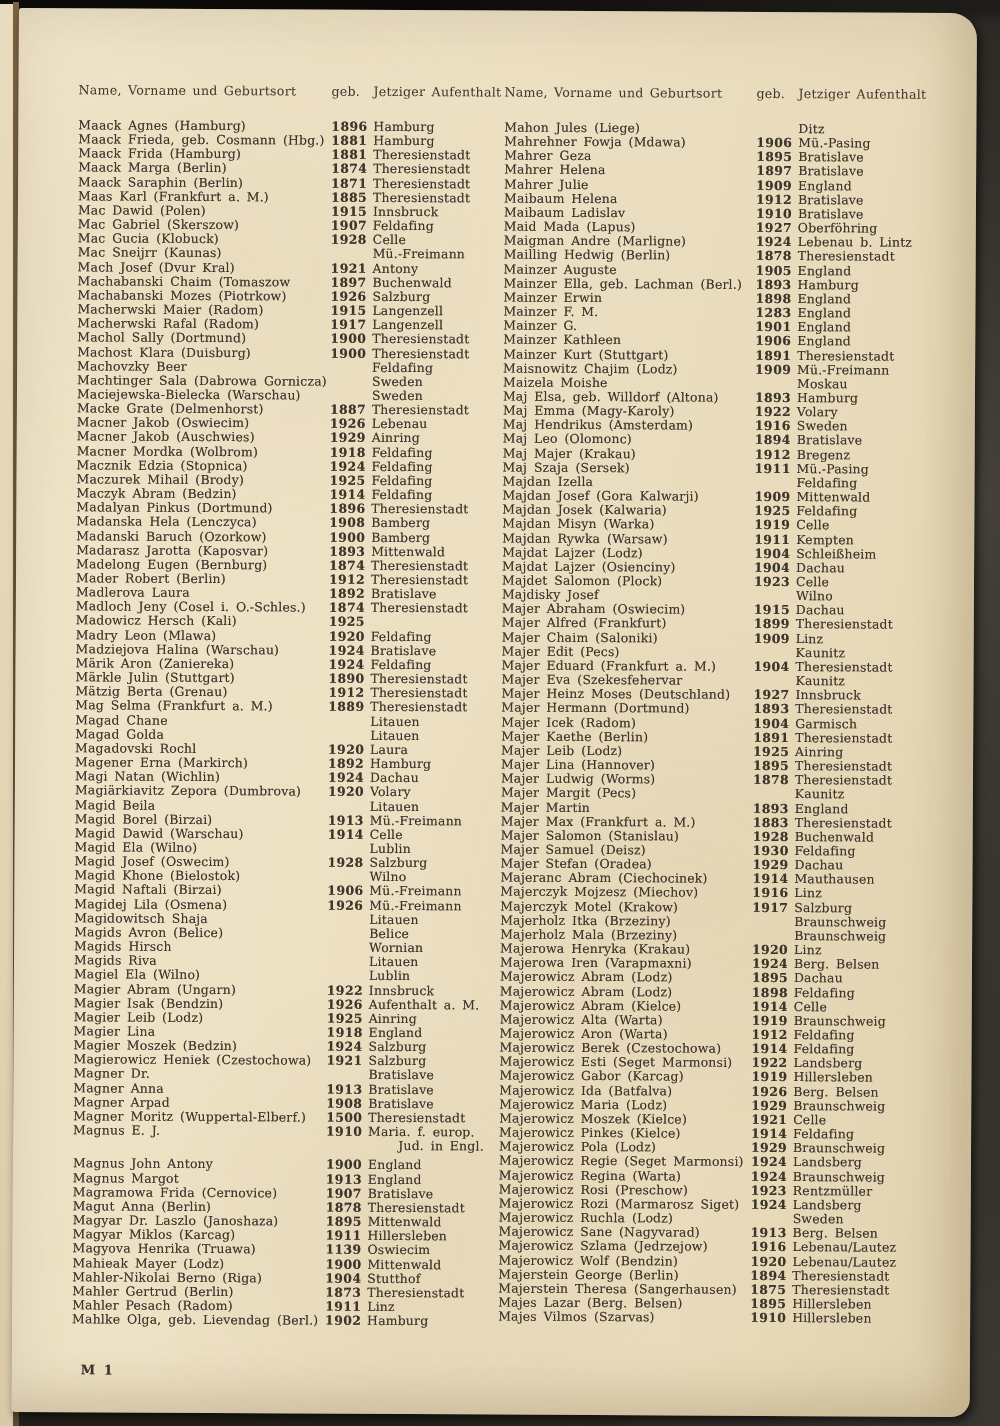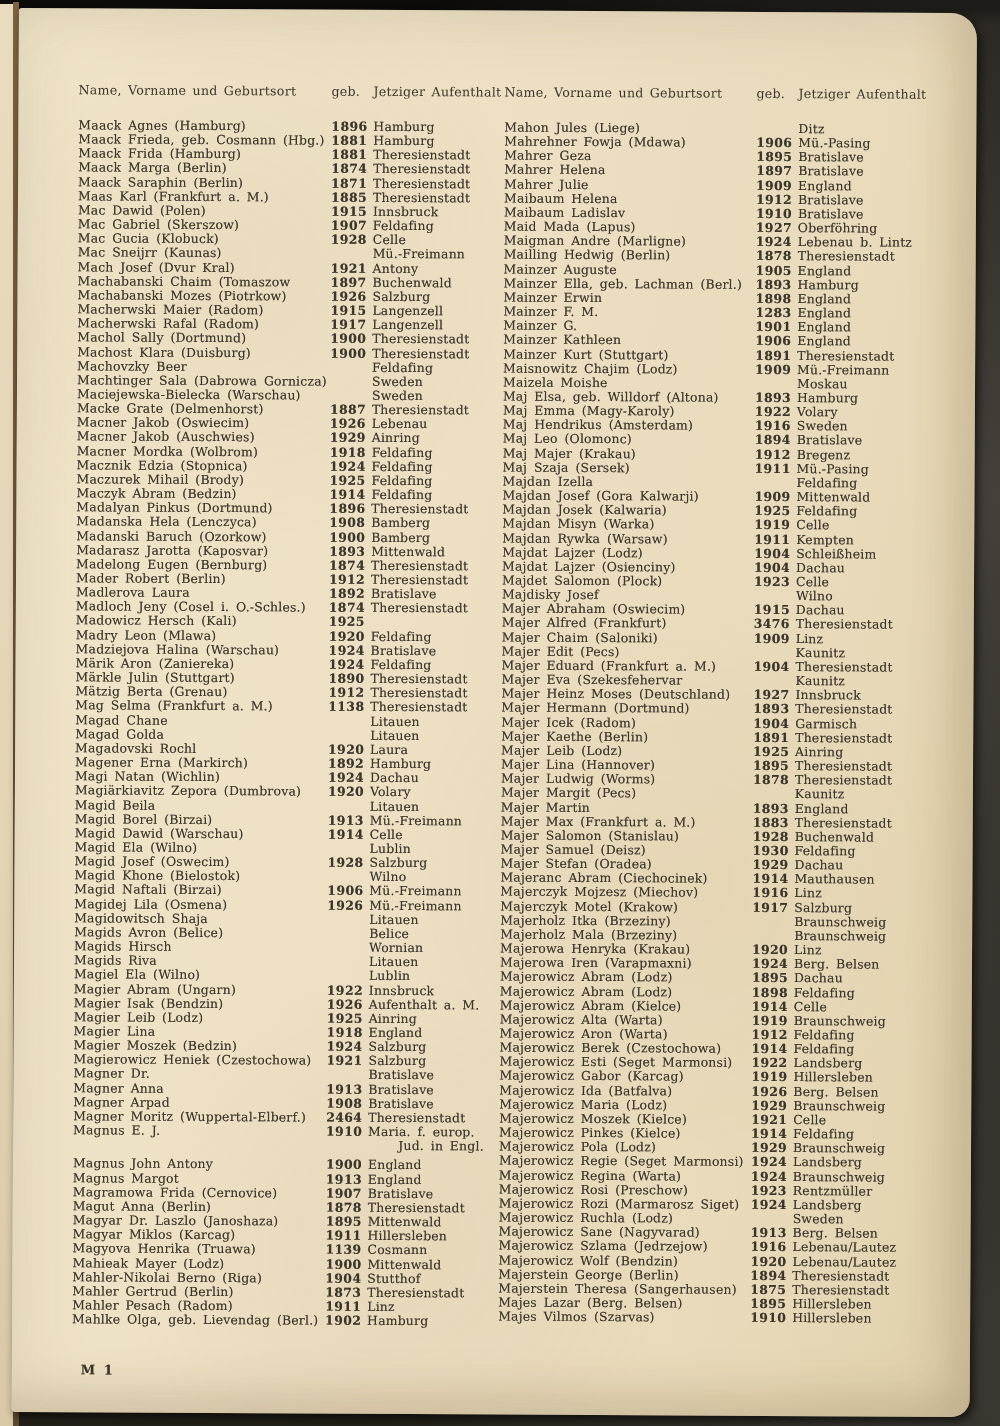--- a/index.html
+++ b/index.html
@@ -260,21 +260,21 @@
             <span class="y">1890</span>
             <span class="l">Theresienstadt</span>
           </div>
           <div class="row">
             <span class="n">Mätzig Berta (Grenau)</span>
             <span class="y">1912</span>
             <span class="l">Theresienstadt</span>
           </div>
           <div class="row">
             <span class="n">Mag Selma (Frankfurt a. M.)</span>
-            <span class="y">1138</span>
+            <span class="y">1889</span>
             <span class="l">Theresienstadt</span>
           </div>
           <div class="row">
             <span class="n">Magad Chane</span>
             <span class="y"></span>
             <span class="l">Litauen</span>
           </div>
           <div class="row">
             <span class="n">Magad Golda</span>
             <span class="y"></span>
@@ -405,21 +405,21 @@
             <span class="y">1913</span>
             <span class="l">Bratislave</span>
           </div>
           <div class="row">
             <span class="n">Magner Arpad</span>
             <span class="y">1908</span>
             <span class="l">Bratislave</span>
           </div>
           <div class="row">
             <span class="n">Magner Moritz (Wuppertal-Elberf.)</span>
-            <span class="y">2464</span>
+            <span class="y">1500</span>
             <span class="l">Theresienstadt</span>
           </div>
           <div class="row">
             <span class="n">Magnus E. J.</span>
             <span class="y">1910</span>
             <span class="l">Maria. f. europ.</span>
           </div>
           <div class="row cont">
             <span class="n"></span>
             <span class="y"></span>
@@ -451,21 +451,21 @@
             <span class="l">Mittenwald</span>
           </div>
           <div class="row">
             <span class="n">Magyar Miklos (Karcag)</span>
             <span class="y">1911</span>
             <span class="l">Hillersleben</span>
           </div>
           <div class="row">
             <span class="n">Magyova Henrika (Truawa)</span>
             <span class="y">1139</span>
-            <span class="l">Cosmann</span>
+            <span class="l">Oswiecim</span>
           </div>
           <div class="row">
             <span class="n">Mahieak Mayer (Lodz)</span>
             <span class="y">1900</span>
             <span class="l">Mittenwald</span>
           </div>
           <div class="row">
             <span class="n">Mahler-Nikolai Berno (Riga)</span>
             <span class="y">1904</span>
             <span class="l">Stutthof</span>
@@ -665,21 +665,21 @@
             <span class="y"></span>
             <span class="l">Wilno</span>
           </div>
           <div class="row">
             <span class="n">Majer Abraham (Oswiecim)</span>
             <span class="y">1915</span>
             <span class="l">Dachau</span>
           </div>
           <div class="row">
             <span class="n">Majer Alfred (Frankfurt)</span>
-            <span class="y">3476</span>
+            <span class="y">1899</span>
             <span class="l">Theresienstadt</span>
           </div>
           <div class="row">
             <span class="n">Majer Chaim (Saloniki)</span>
             <span class="y">1909</span>
             <span class="l">Linz</span>
           </div>
           <div class="row">
             <span class="n">Majer Edit (Pecs)</span>
             <span class="y"></span>

